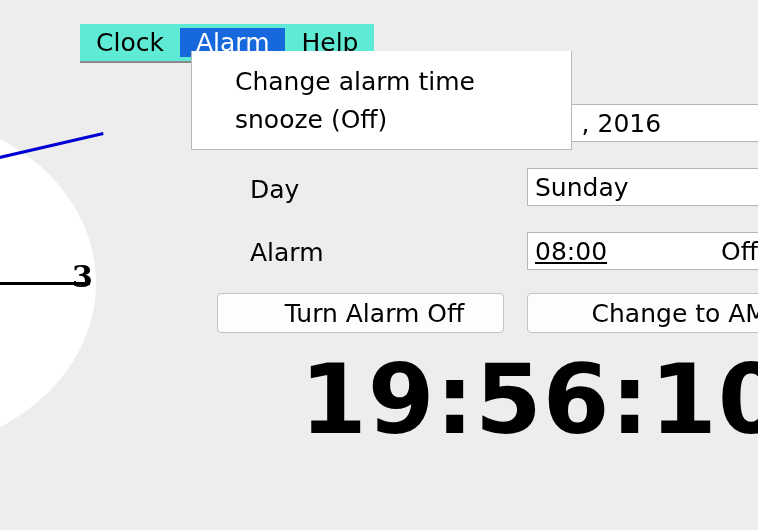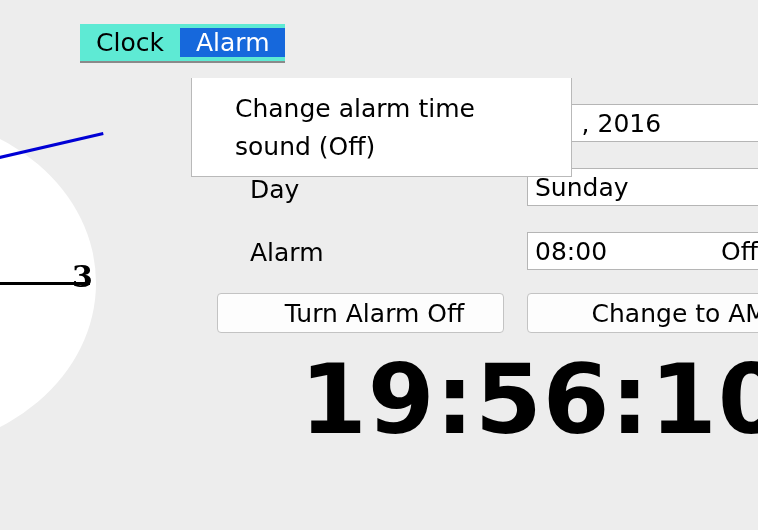--- a/index.html
+++ b/index.html
@@ -86,21 +86,21 @@
   }
   .menu-title.selected {
     background: #1668dc;
     color: #ffffff;
   }
 
   
   #alarm-dropdown {
     position: absolute;
     left: 191px;
-    top: 78px;
+    top: 51px;
     width: 381px;
     background: #ffffff;
     border: 1px solid #b9b9b9;
     border-top: none;
     padding: 12px 0 11px 0;
     box-sizing: border-box;
     z-index: 40;
   }
   .dropdown-item {
     font-size: 25px;
@@ -147,21 +147,21 @@
     cursor: default;
     padding-left: 28px;
   }
 
   #date-field      { left: 527px; top: 104px; width: 300px; height: 38px; }
   #day-label       { left: 250px; top: 175px; }
   #day-field       { left: 527px; top: 168px; width: 300px; height: 38px; }
   #alarm-label     { left: 250px; top: 238px; }
   #alarm-field     { left: 527px; top: 232px; width: 300px; height: 38px;
                      justify-content: flex-start; gap: 0; }
-  #alarm-field .alarm-time   { width: 186px; }
+  #alarm-field .alarm-time   { width: 186px; text-decoration: underline; }
   #alarm-field .alarm-state  { }
   #turn-alarm-button   { left: 217px; top: 293px; width: 287px; height: 40px; }
   #change-ampm-button  { left: 527px; top: 293px; width: 300px; height: 40px; }
 
   
   #digital-clock {
     position: absolute;
     left: 300px;
     top: 352px;
     width: 452px;
@@ -209,22 +209,25 @@
 
 <div id="digital-clock">19:56:10</div>
 
 <div id="menubar">
   <div class="menu-title">
     <span>Clock</span>
   </div>
   <div class="menu-title selected">
     <span>Alarm</span>
   </div>
+  <div class="menu-title">
+    <span>Help</span>
+  </div>
 </div>
 
 <div id="alarm-dropdown">
   <div class="dropdown-item">
     <span>Change alarm time</span>
   </div>
   <div class="dropdown-item">
-    <span>sound (Off)</span>
+    <span>snooze (Off)</span>
   </div>
 </div>
 
 </body></html>

